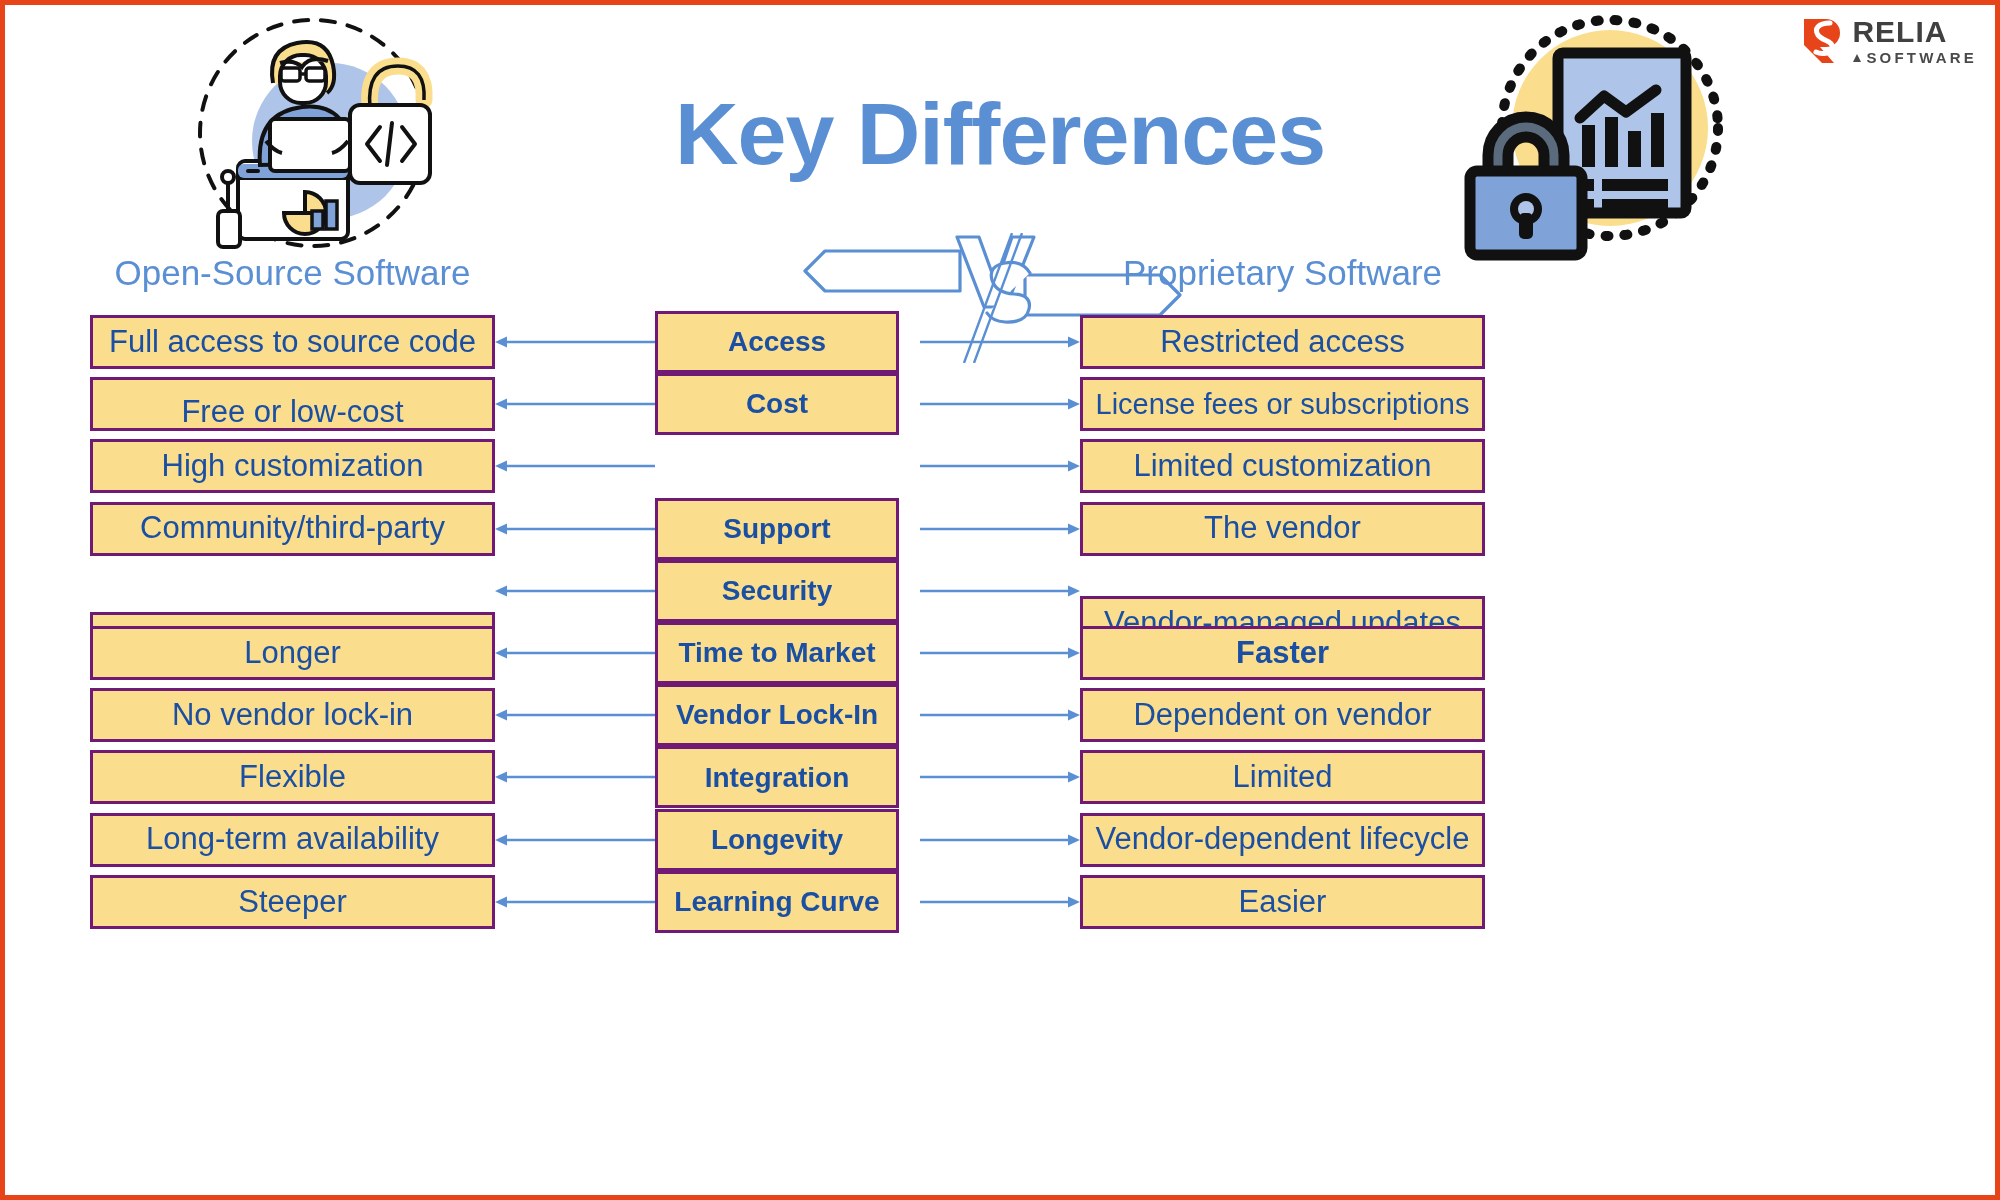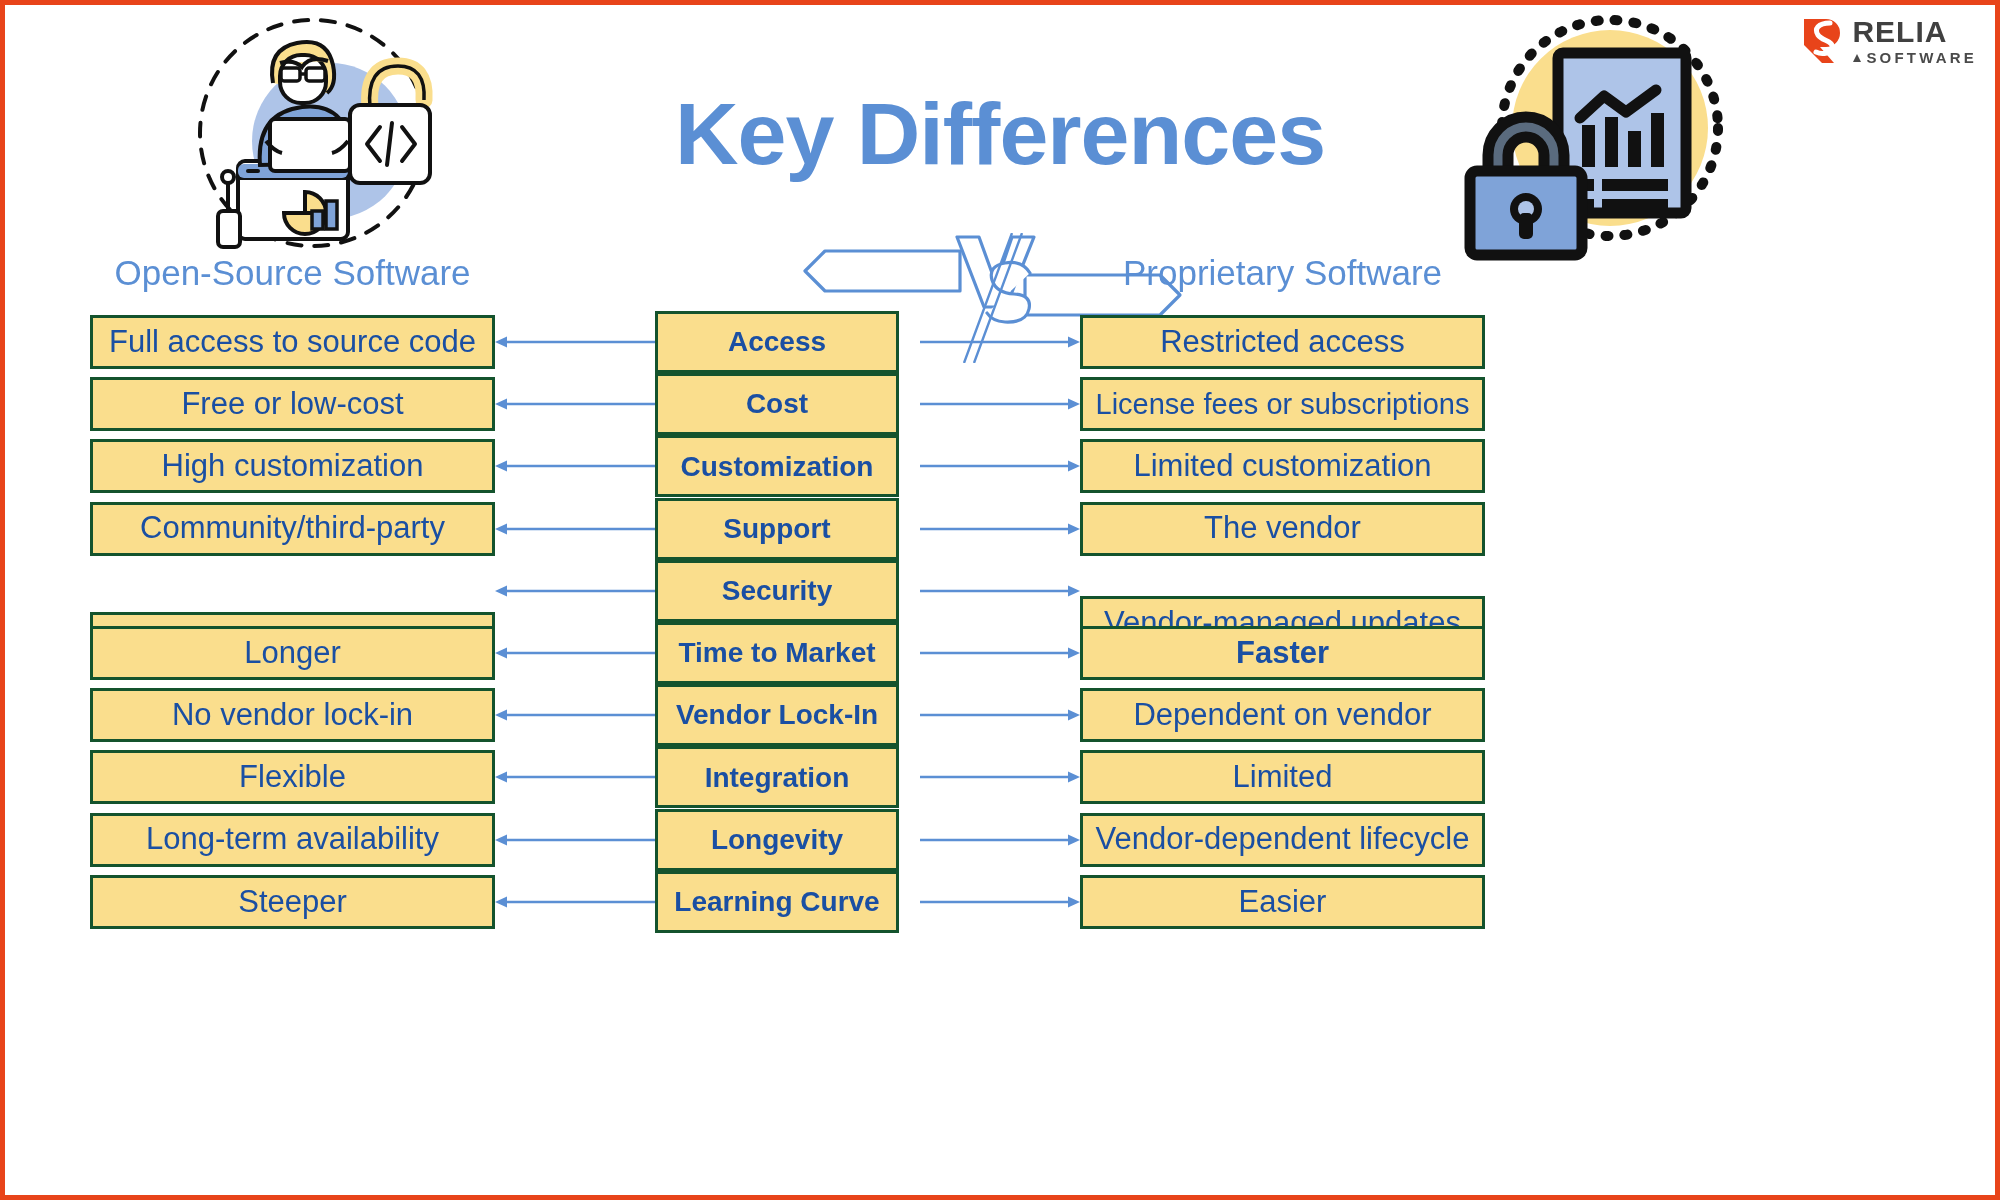--- a/index.html
+++ b/index.html
@@ -85,21 +85,21 @@
   }
   #heading-left  { left: 85px;  width: 405px; }
   #heading-right { left: 1075px; width: 405px; }
 
   
   #table { position: absolute; left: 0; top: 0; width: 2000px; height: 1200px; }
 
   .cell {
     position: absolute;
     background: #FADE8D;
-    border: 3px solid #14532d;
+    border: 3px solid #701a75;
     box-sizing: border-box;
     display: flex;
     align-items: center;
     justify-content: center;
     color: #1A4FA3;
     text-align: center;
     line-height: 1.05;
   }
   .cell.side {
     width: 405px;
@@ -220,43 +220,40 @@
         <span>Restricted access</span>
       </div>
       <svg class="arrow" viewBox="0 0 160 14" style="left: 490px; top: 330px; width: 160px;">
         <path d="M10 7 H160" stroke="#5B8FD4" stroke-width="2.6" fill="none"></path>
         <path d="M0 7 L12 1.5 L12 12.5 Z" fill="#5B8FD4"></path>
       </svg>
       <svg class="arrow" viewBox="0 0 160 14" style="left: 915px; top: 330px; width: 160px;">
         <path d="M0 7 H150" stroke="#5B8FD4" stroke-width="2.6" fill="none"></path>
         <path d="M160 7 L148 1.5 L148 12.5 Z" fill="#5B8FD4"></path>
       </svg>
-      <div class="cell side" style="left: 85px; top: 372.2px;">
+      <div class="cell side" style="left: 85px; top: 372.2px; align-items: flex-end;">
         <span>Free or low-cost</span>
       </div>
       <div class="cell mid" style="left: 650px; top: 368.2px;">
         <span>Cost</span>
       </div>
       <div class="cell side" style="left: 1075px; top: 372.2px;">
         <span style="font-size: 29px;">License fees or subscriptions</span>
       </div>
       <svg class="arrow" viewBox="0 0 160 14" style="left: 490px; top: 392.2px; width: 160px;">
         <path d="M10 7 H160" stroke="#5B8FD4" stroke-width="2.6" fill="none"></path>
         <path d="M0 7 L12 1.5 L12 12.5 Z" fill="#5B8FD4"></path>
       </svg>
       <svg class="arrow" viewBox="0 0 160 14" style="left: 915px; top: 392.2px; width: 160px;">
         <path d="M0 7 H150" stroke="#5B8FD4" stroke-width="2.6" fill="none"></path>
         <path d="M160 7 L148 1.5 L148 12.5 Z" fill="#5B8FD4"></path>
       </svg>
       <div class="cell side" style="left: 85px; top: 434.4px;">
         <span>High customization</span>
       </div>
-      <div class="cell mid" style="left: 650px; top: 430.4px;">
-        <span>Customization</span>
-      </div>
       <div class="cell side" style="left: 1075px; top: 434.4px;">
         <span>Limited customization</span>
       </div>
       <svg class="arrow" viewBox="0 0 160 14" style="left: 490px; top: 454.4px; width: 160px;">
         <path d="M10 7 H160" stroke="#5B8FD4" stroke-width="2.6" fill="none"></path>
         <path d="M0 7 L12 1.5 L12 12.5 Z" fill="#5B8FD4"></path>
       </svg>
       <svg class="arrow" viewBox="0 0 160 14" style="left: 915px; top: 454.4px; width: 160px;">
         <path d="M0 7 H150" stroke="#5B8FD4" stroke-width="2.6" fill="none"></path>
         <path d="M160 7 L148 1.5 L148 12.5 Z" fill="#5B8FD4"></path>

